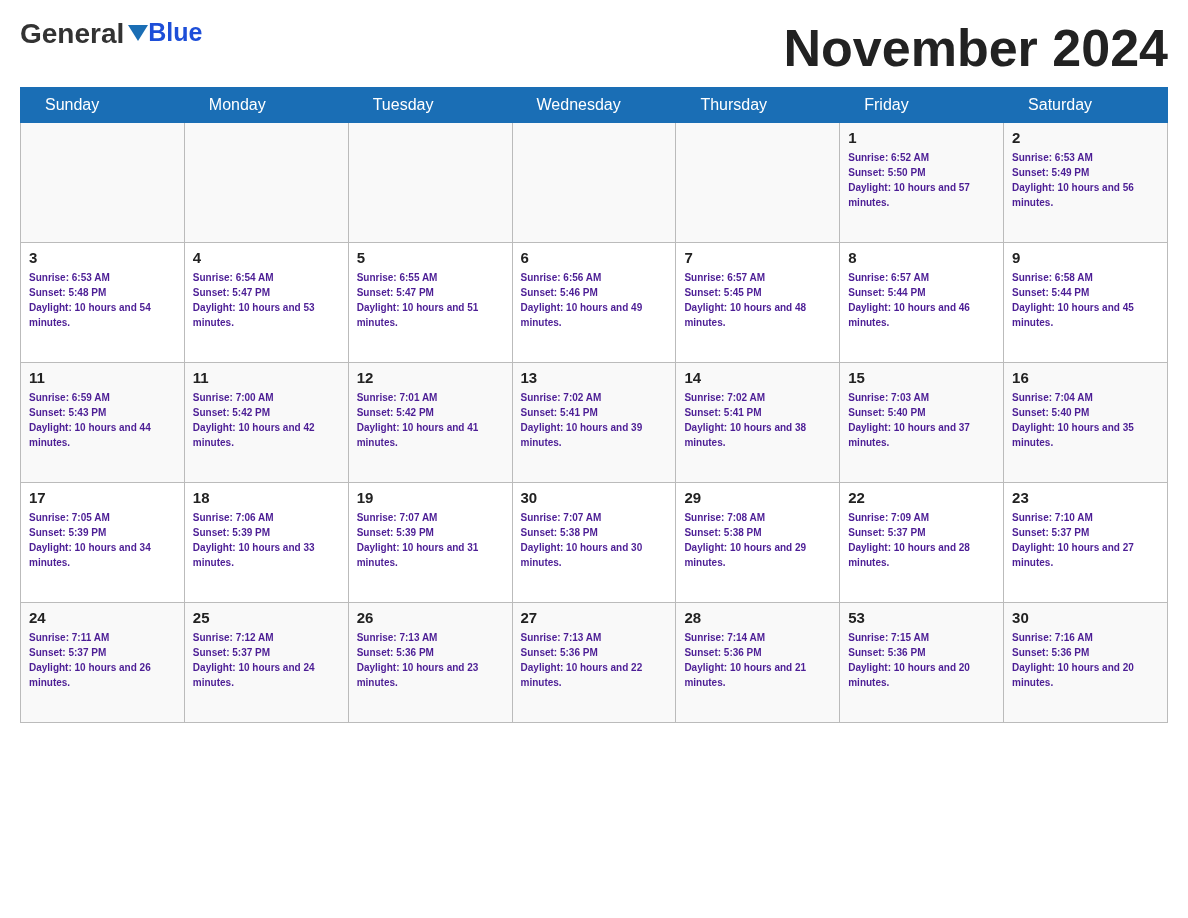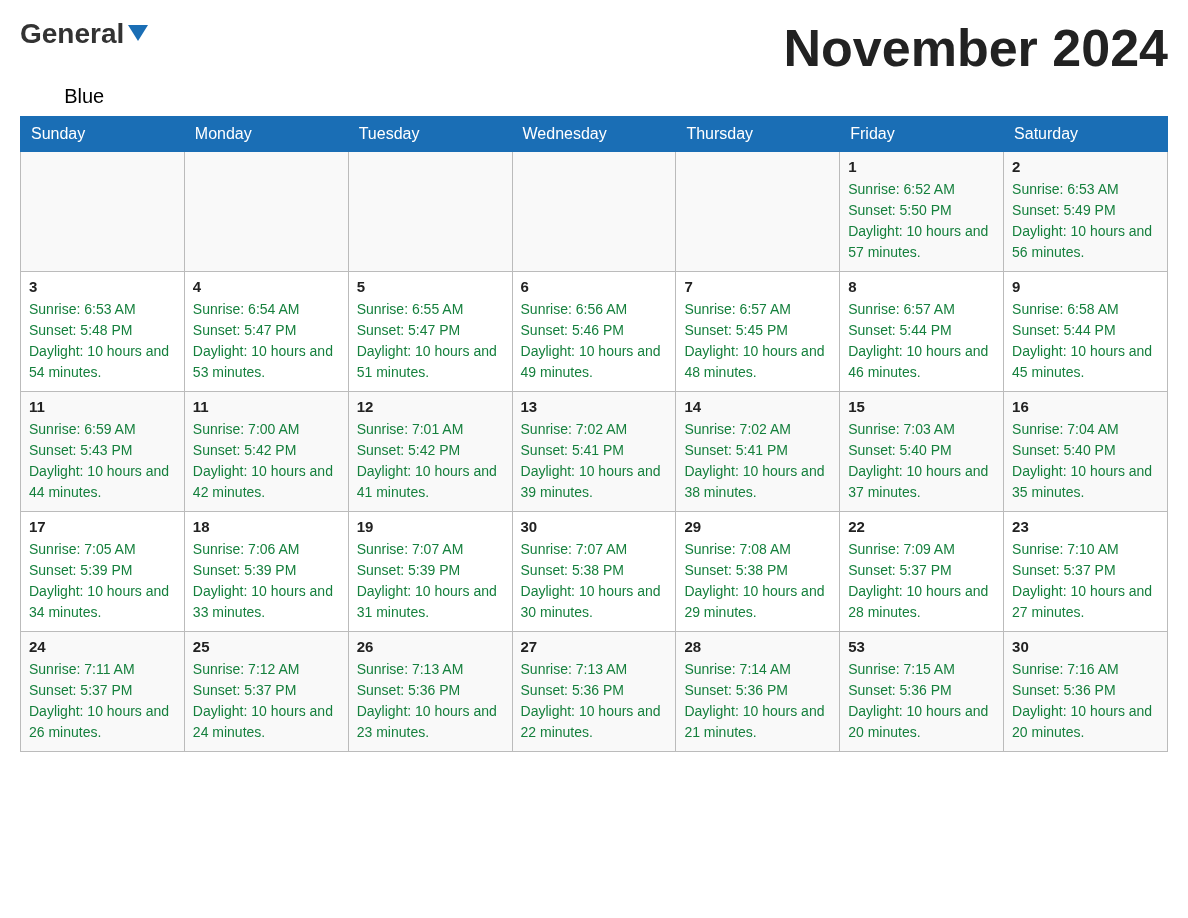--- a/index.html
+++ b/index.html
@@ -11,34 +11,33 @@
       min-height: 918px;
     }
     .header {
       display: flex;
       justify-content: space-between;
       align-items: flex-start;
       margin-bottom: 10px;
     }
     .logo {
       display: flex;
-      flex-direction: column;
-      align-items: center;
-      gap: 38px;
+      flex-direction: row;
+      align-items: flex-start;
     }
     .logo-general {
       font-size: 28px;
       font-weight: bold;
       color: #333;
       line-height: 1;
     }
     .logo-blue {
-      font-size: 20px;
-      font-weight: normal;
-      color: #000000;
+      font-size: 25px;
+      font-weight: bold;
+      color: #1d4ed8;
       line-height: 1;
       display: flex;
       align-items: center;
     }
     .logo-triangle {
       width: 0;
       height: 0;
       border-left: 10px solid transparent;
       border-right: 10px solid transparent;
       border-top: 16px solid #1a6eb5;
@@ -60,42 +59,43 @@
     }
     .calendar-table {
       width: 100%;
       border-collapse: collapse;
       border: 1px solid #aaa;
     }
     .calendar-table th {
       background-color: #1a6eb5;
       color: #fff;
       text-align: left;
-      padding: 8px 10px;
+      padding: 8px 24px;
       font-size: 16px;
       font-weight: normal;
       border: 1px solid #1a6eb5;
     }
     .calendar-table td {
       vertical-align: top;
       border: 1px solid #bbb;
       padding: 6px 8px;
       width: calc(100% / 7);
       height: 120px;
     }
     .day-number {
       font-size: 15px;
       font-weight: bold;
       color: #222;
       margin-bottom: 4px;
     }
     .day-info {
-      font-size: 14px;
-      color: #15803d;
+      font-size: 10px;
+      color: #4c1d95;
       line-height: 1.5;
+      font-weight: bold;
     }
     .empty-cell {
       background: #fff;
     }
     tr:nth-child(odd) td {
       background-color: #f9f9f9;
     }
     tr:nth-child(even) td {
       background-color: #fff;
     }

